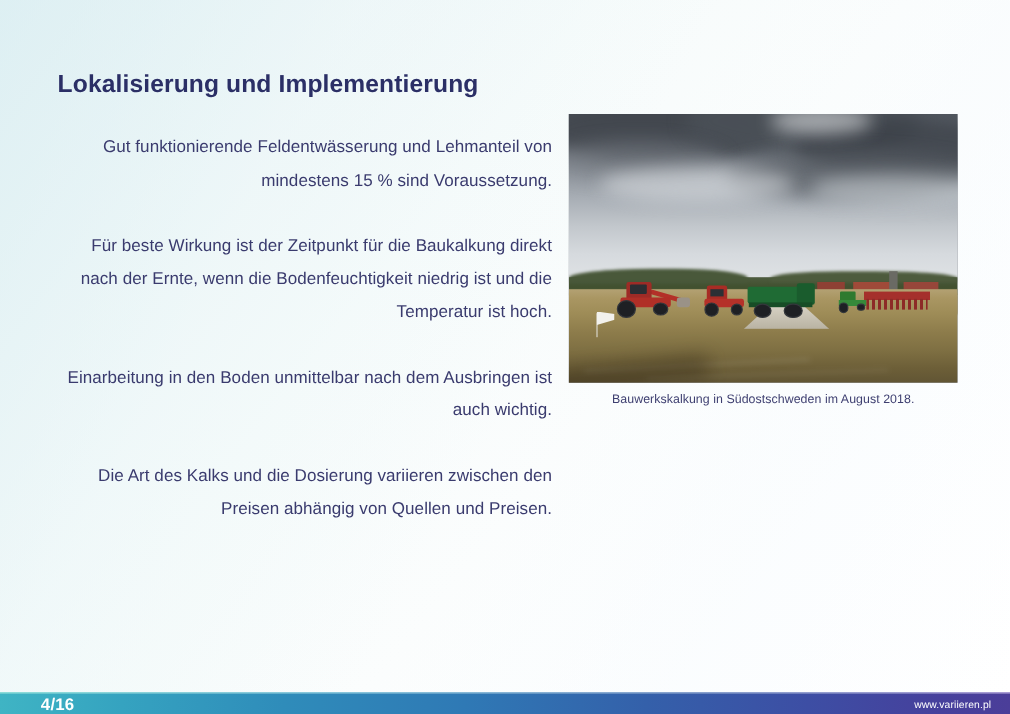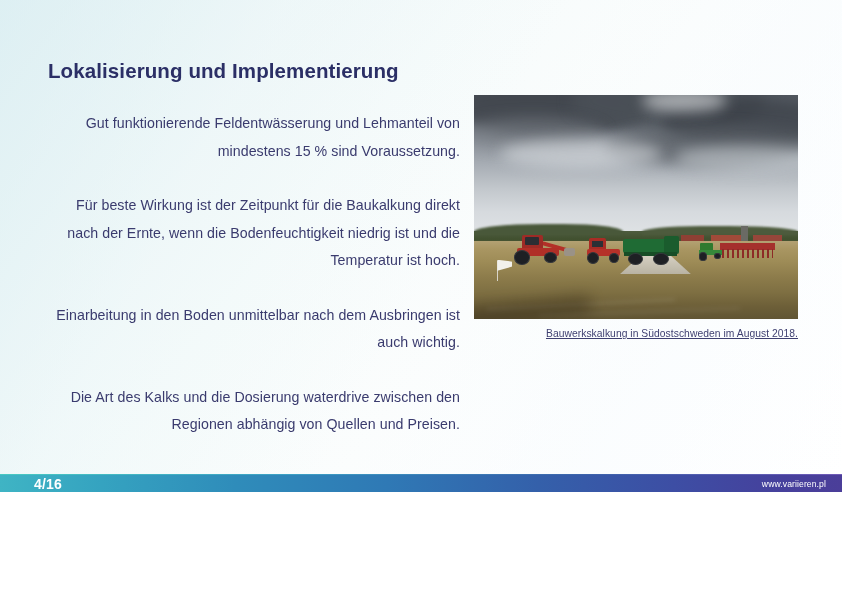--- a/index.html
+++ b/index.html
@@ -9,21 +9,21 @@
     background: #ffffff;
   }
   body {
     font-family: "Liberation Sans", sans-serif;
     -webkit-font-smoothing: antialiased;
   }
 
   .slide {
     position: relative;
     width: 842px;
-    height: 492px;
+    height: 595px;
     overflow: hidden;
     background:
       linear-gradient(128deg,
         #e6f1f6 0%,
         #eef6f8 18%,
         #f6fbfb 38%,
         #fbfdfd 58%,
         #fdfeff 78%,
         #ffffff 100%);
   }
@@ -422,25 +422,24 @@
     left: 7.2%;
     top: 73.5%;
     width: 4.6%;
     height: 5%;
     background: #f2f1ec;
     clip-path: polygon(0 0, 100% 18%, 100% 62%, 0 100%);
   }
 
   .caption {
     margin-top: 9px;
-    text-align: right;
+    text-align: center;
     font-size: 10.3px;
     color: #3e3f70;
     letter-spacing: 0.05px;
-    text-decoration: underline;
   }
 
   
   .footer-hairline {
     position: absolute;
     left: 0;
     bottom: 17px;
     width: 100%;
     height: 1px;
     background: linear-gradient(90deg,#49c9c2 0%,#3c9fc4 35%,#3d63ab 70%,#6f5ab6 100%);
@@ -485,21 +484,21 @@
 
 <div class="slide">
   <div class="content">
 
     <h1 class="title">Lokalisierung und Implementierung</h1>
 
     <div class="body-col">
       <p class="para">Gut funktionierende Feldentwässerung und Lehmanteil von mindestens 15 % sind Voraussetzung.</p>
       <p class="para">Für beste Wirkung ist der Zeitpunkt für die Baukalkung direkt nach der Ernte, wenn die Bodenfeuchtigkeit niedrig ist und die Temperatur ist hoch.</p>
       <p class="para">Einarbeitung in den Boden unmittelbar nach dem Ausbringen ist auch wichtig.</p>
-      <p class="para">Die Art des Kalks und die Dosierung waterdrive zwischen den Regionen abhängig von Quellen und Preisen.</p>
+      <p class="para">Die Art des Kalks und die Dosierung variieren zwischen den Preisen abhängig von Quellen und Preisen.</p>
     </div>
 
     <figure class="figure" style="margin:0;">
       <div class="photo" aria-label="Foto eines Stoppelfeldes mit rotem Traktor, grünem Streuwagen und einem Kalkhaufen unter einem bewölkten Himmel.">
 
         <div class="sky">
           <div class="cloud c-dark1"></div>
           <div class="cloud c-dark2"></div>
           <div class="cloud c-dark3"></div>
           <div class="cloud c-dark4"></div>

